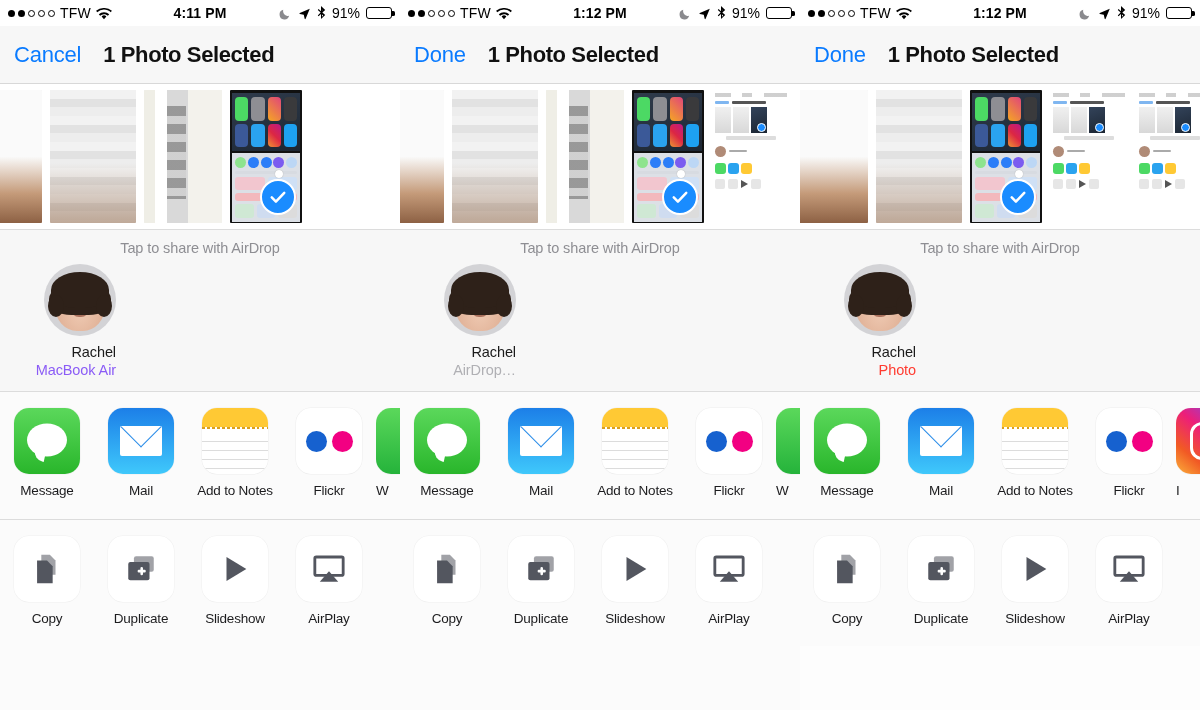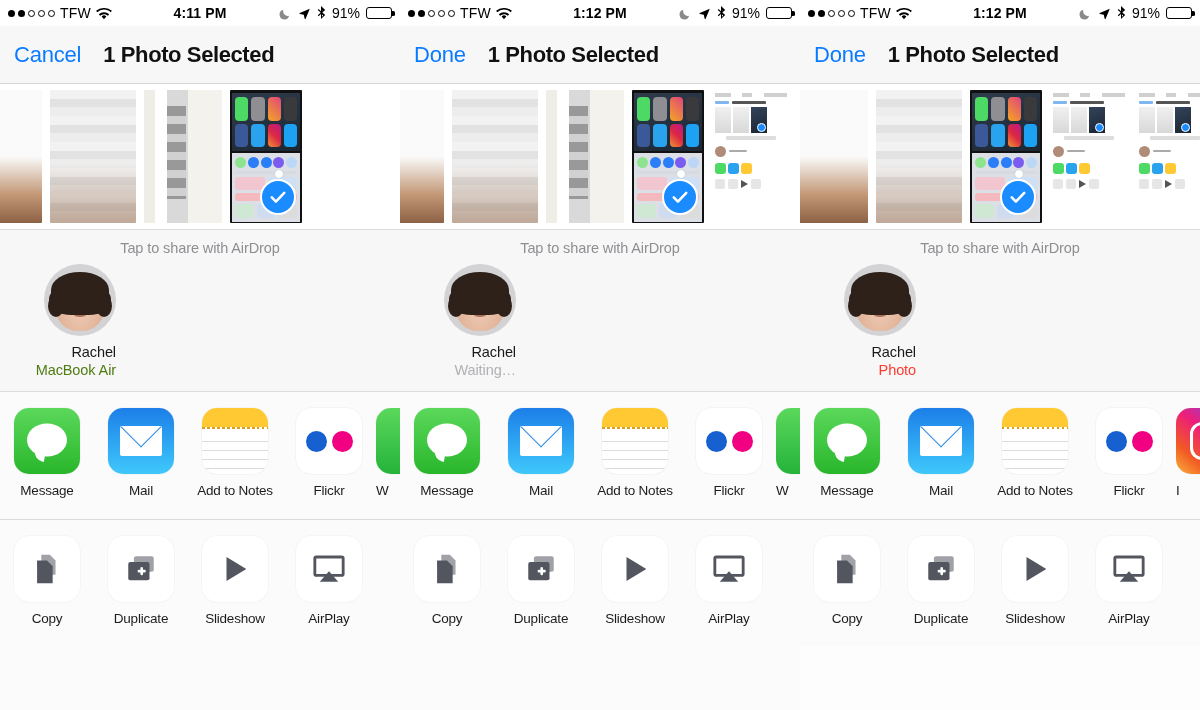--- a/index.html
+++ b/index.html
@@ -215,21 +215,21 @@
   .ad-avatar .eyes {
     position:absolute; left:50%; top:50%; transform:translateX(-50%);
     width:30px; height:4px;
   }
   .ad-avatar .eyes::before,.ad-avatar .eyes::after{
     content:"";position:absolute;top:0;width:5px;height:3.5px;background:#4a3328;border-radius:50%;
   }
   .ad-avatar .eyes::before{left:0;} .ad-avatar .eyes::after{right:0;}
   .ad-name { font-size: 14.5px; color: #1a1a1a; margin-top: 8px; letter-spacing: -.1px;}
   .ad-sub { font-size: 14.5px; margin-top: 2px; letter-spacing: -.1px;}
-  .ad-sub.device { color: #4d7c0f; }
+  .ad-sub.device { color: #8b5cf6; }
   .ad-sub.waiting { color: #b0b0b4; }
   .ad-sub.failed { color: #ff3b30; }
 
   
   .row {
     display: flex; align-items: flex-start;
     padding: 16px 0 10px 0;
     background: #fbfbfb;
     overflow: hidden;
   }
@@ -617,21 +617,21 @@
     <div class="airdrop">
       <div class="airdrop-hint">Tap to share with AirDrop</div>
       <div class="ad-person">
         <div class="ad-avatar">
           <div class="face"></div>
             <div class="eyes"></div>
             <div class="smile"></div>
             <div class="hair"></div>
         </div>
         <div class="ad-name">Rachel</div>
-        <div class="ad-sub waiting">Waiting…</div>
+        <div class="ad-sub waiting">AirDrop…</div>
       </div>
     </div>
 
     <div class="row apps">
       <div class="cell">
         <div class="app-icon ic-message">
             <i class="bubble"></i>
             <i class="tail"></i>
           </div>
         <div class="cell-label">Message</div>

